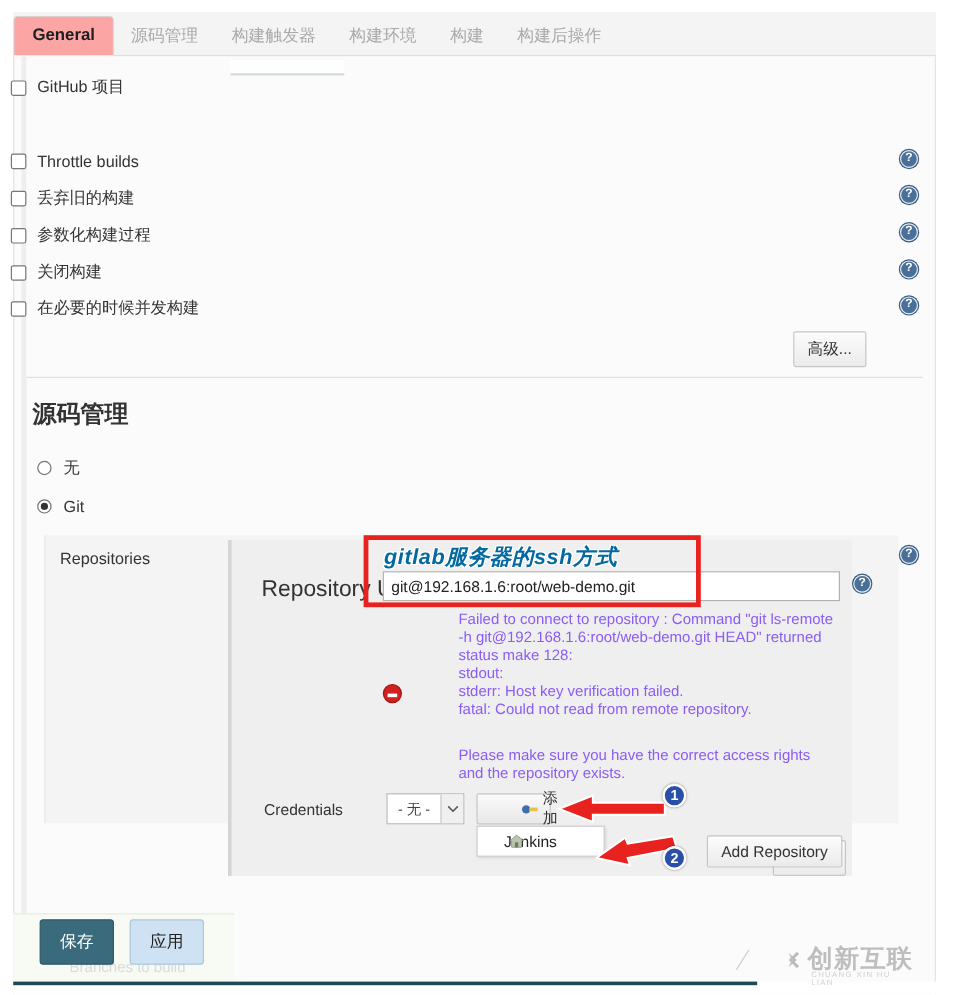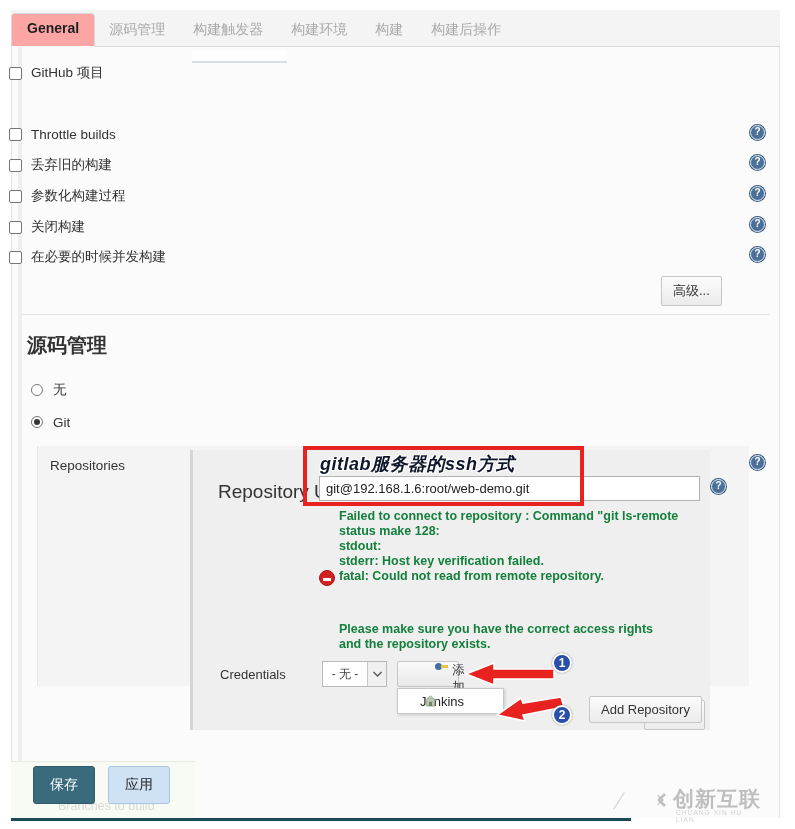--- a/index.html
+++ b/index.html
@@ -178,36 +178,37 @@
     width: 281px; height: 60px;
     border: 4px solid #e8231f;
     background: transparent;
     pointer-events: none;
   }
   .annotext {
     position: absolute; left: 320px; top: 452px;
     font-size: 18px;
     font-style: italic;
     font-weight: bold;
-    color: #0f172a;
+    color: #0369a1;
     text-shadow: 1px 1px 0 #ffffff, -1px -1px 0 #ffffff, 1px -1px 0 #ffffff, -1px 1px 0 #ffffff;
     white-space: nowrap;
     letter-spacing: .5px;
   }
 
   
   .errwrap {
     position: absolute; left: 339px; top: 509px;
     width: 380px;
   }
   .errline {
-    font-size: 12.5px; font-weight: bold;
-    color: #15803d;
+    font-size: 12.5px; font-weight: normal;
+    color: #8b5cf6;
     line-height: 15px;
     white-space: nowrap;
+    margin-left: 43px;
   }
   .err-para2 { position: absolute; left: 339px; top: 622px; }
   .err-icon {
     position: absolute; left: 319px; top: 570px;
     width: 16px; height: 16px; border-radius: 50%;
     background: #d32020;
     border: 1px solid #a81515;
   }
   .err-icon::after {
     content: "";
@@ -233,21 +234,21 @@
     border-left: 1px solid #c9c9c9;
     display: flex; align-items: center; justify-content: center;
     font-size: 9px; color: #555555;
   }
   .addbtn {
     position: absolute; left: 397px; top: 661px;
     width: 62px; height: 26px;
     background: linear-gradient(#fafafa, #e8e8e8);
     border: 1px solid #c6c6c6;
     border-radius: 2px;
-    display: flex; align-items: flex-start; justify-content: center;
+    display: flex; align-items: center; justify-content: center;
     font-size: 12.5px; color: #333333;
     cursor: pointer;
     padding-left: 44px;
   }
   .keyicon {
     width: 13px; height: 8px;
     margin-right: 4px;
     position: relative;
     flex: 0 0 auto;
   }
@@ -433,20 +434,21 @@
 
   <div class="repo-url-label">Repository URL</div>
   <input class="urlinput" value="git@192.168.1.6:root/web-demo.git" style="">
 
   <div class="annobox"></div>
   <div class="annotext">gitlab服务器的ssh方式</div>
 
   <div class="err-icon"></div>
   <div class="errwrap">
     <div class="errline">Failed to connect to repository : Command "git ls-remote</div>
+    <div class="errline">-h git@192.168.1.6:root/web-demo.git HEAD" returned</div>
     <div class="errline">status make 128:</div>
     <div class="errline">stdout:</div>
     <div class="errline">stderr: Host key verification failed.</div>
     <div class="errline">fatal: Could not read from remote repository.</div>
   </div>
   <div class="errwrap err-para2">
     <div class="errline">Please make sure you have the correct access rights</div>
     <div class="errline">and the repository exists.</div>
   </div>
 

